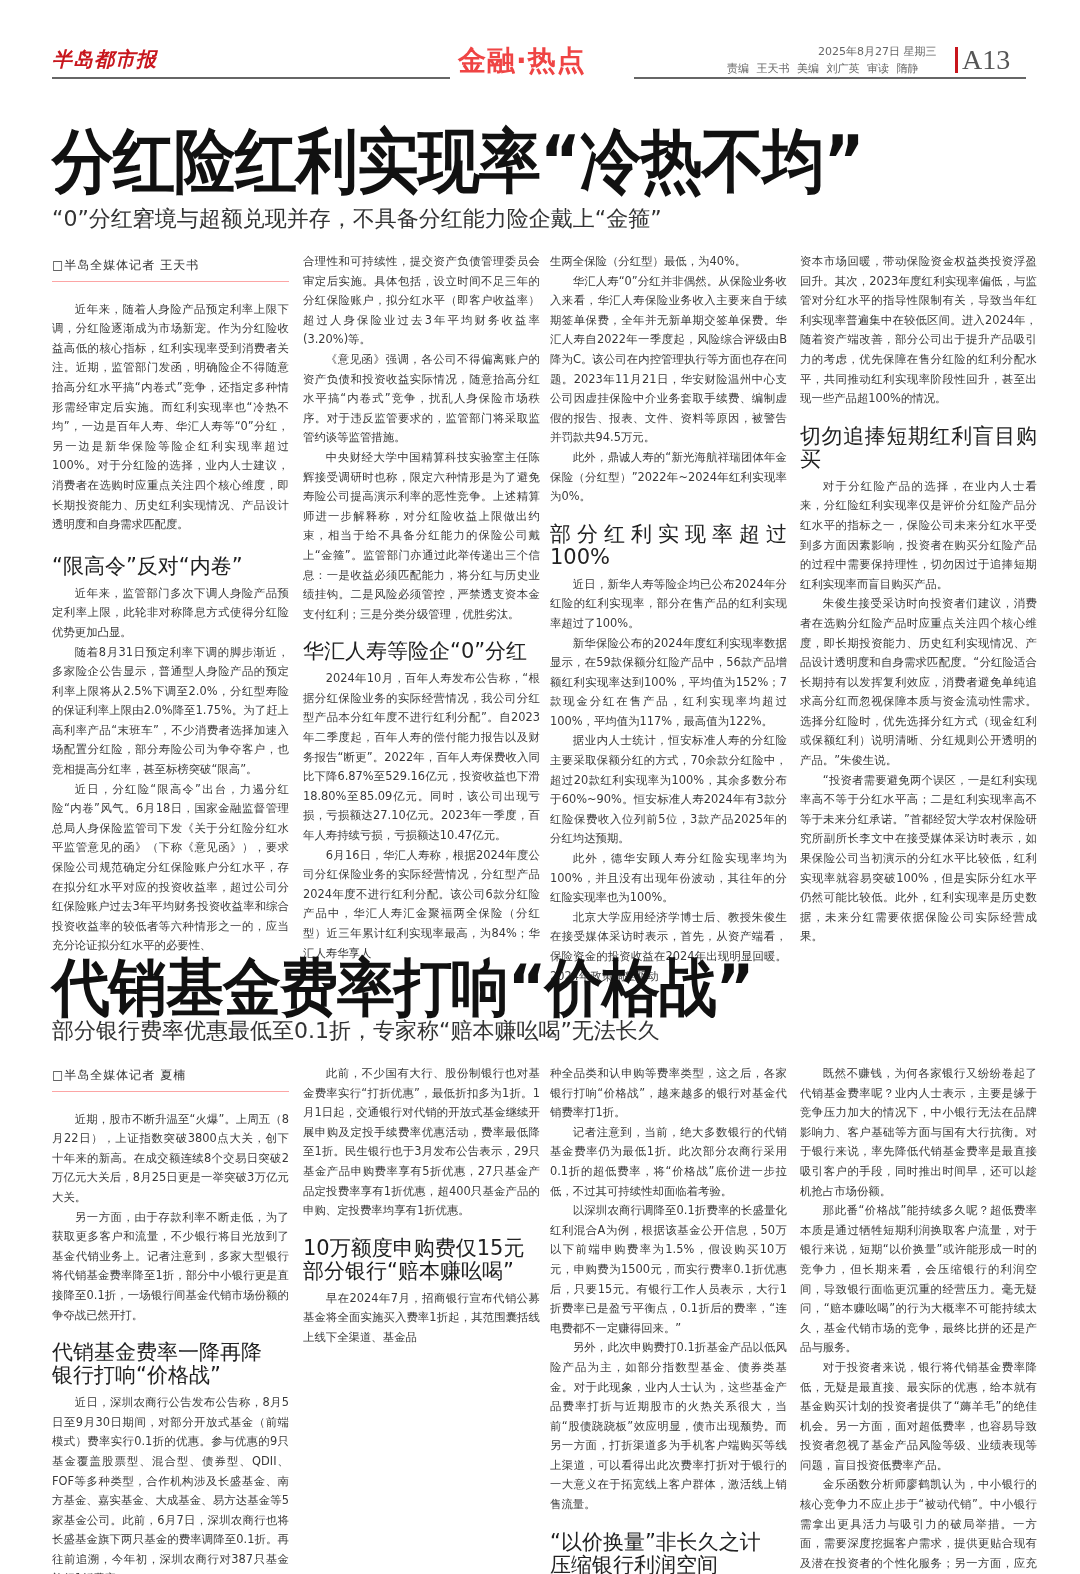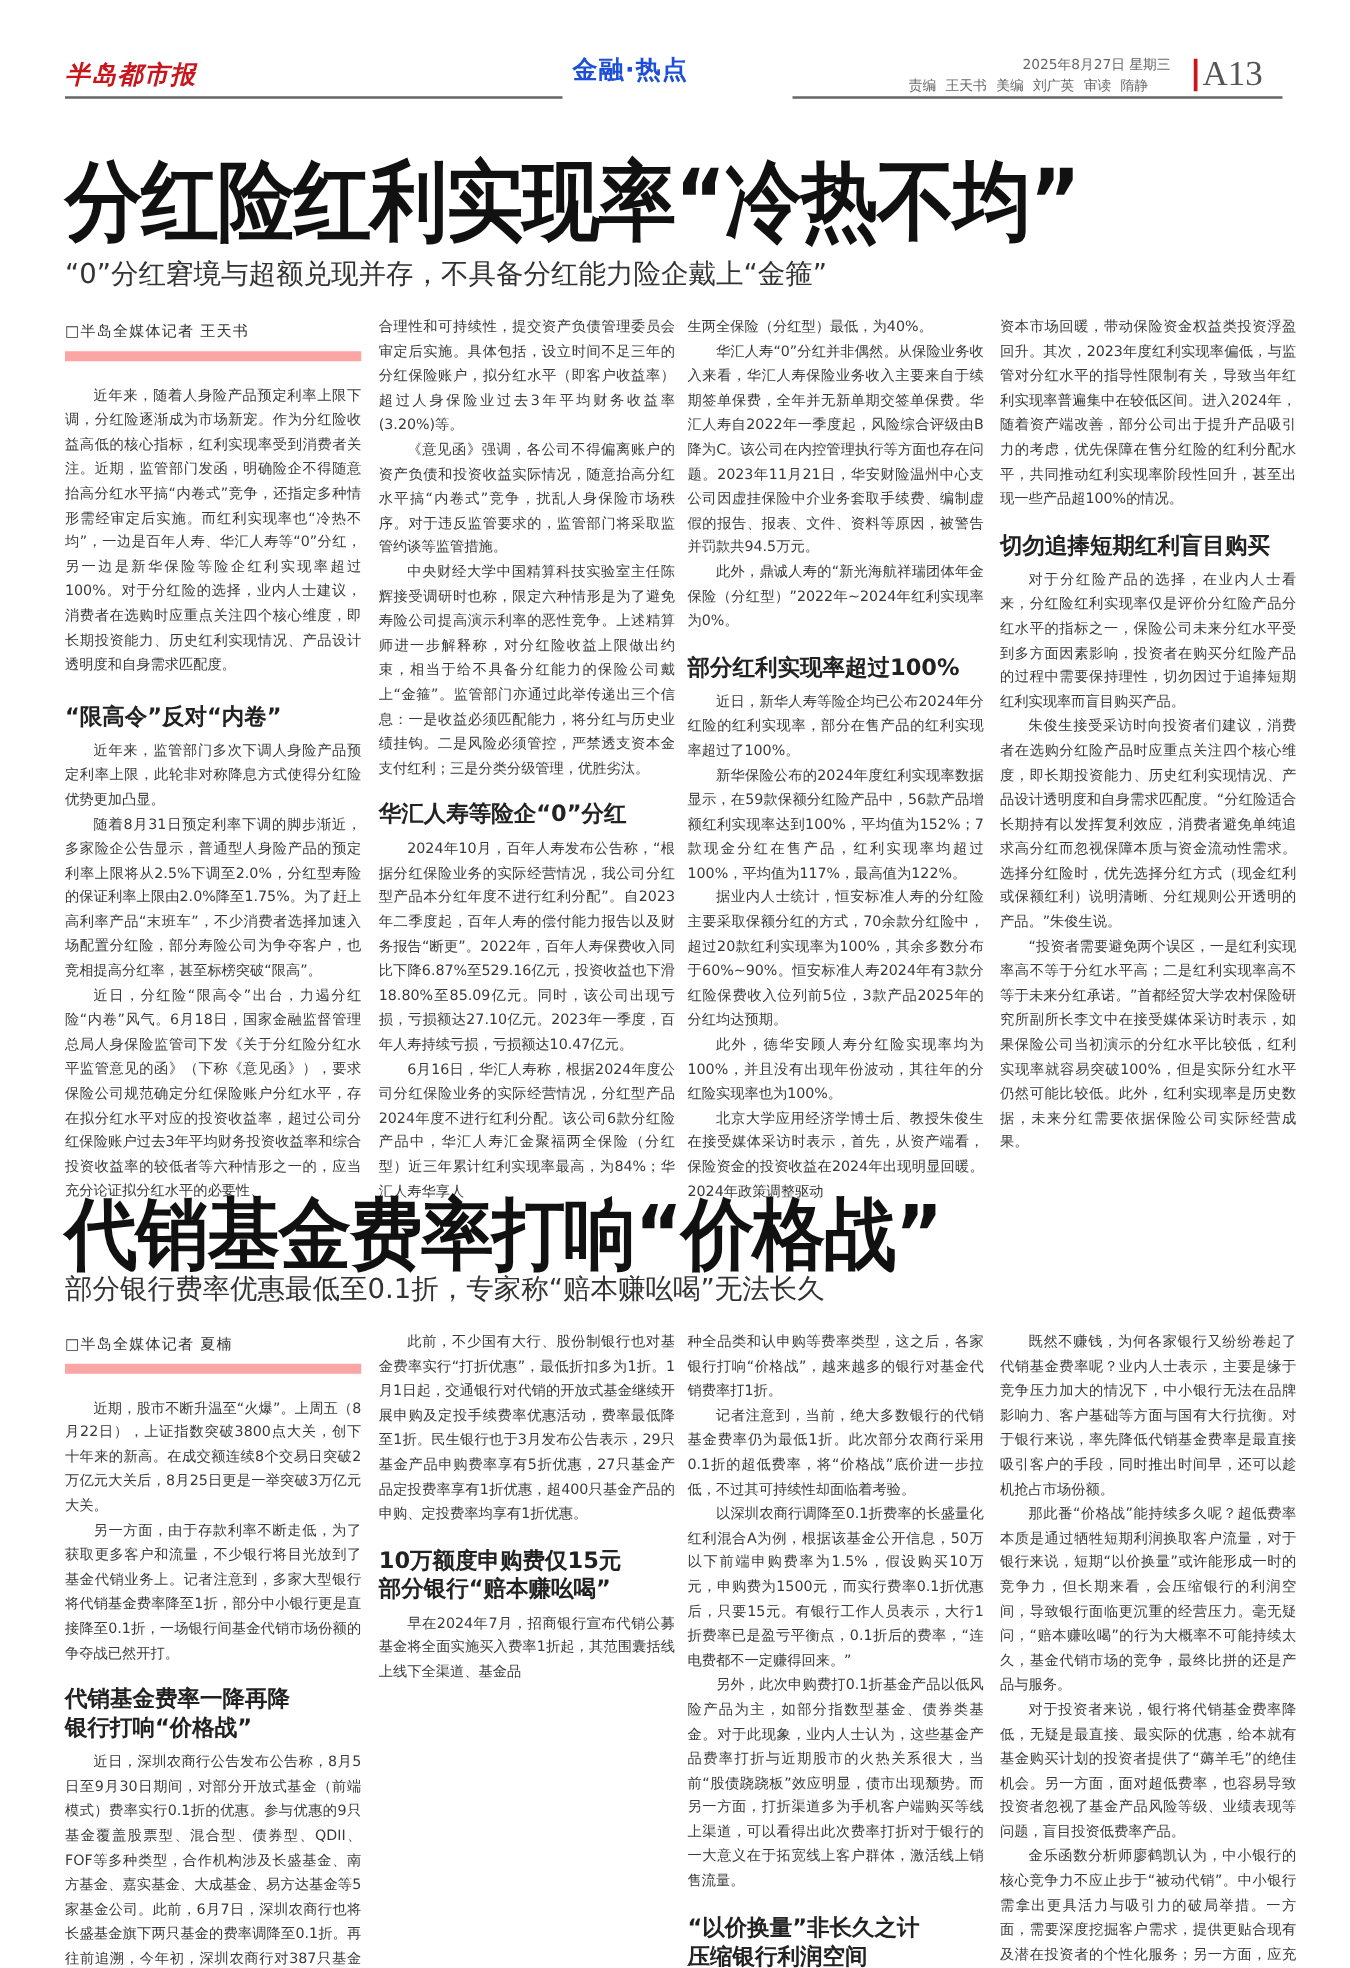--- a/index.html
+++ b/index.html
@@ -1,36 +1,36 @@
 <!DOCTYPE html>
 <html><head>
 <meta charset="utf-8">
 <style>
   html, body { margin: 0; padding: 0; background: #fff; }
   body { width: 1080px; height: 1574px; position: relative; overflow: hidden; font-family: "DejaVu Sans", sans-serif; color: #333; }
   .masthead { position: absolute; left: 52px; top: 46px; color: #c8161d; font-family: "DejaVu Serif", serif; font-size: 20px; font-weight: bold; font-style: italic; letter-spacing: 1px; }
   .header-rule-left { position: absolute; left: 52px; top: 77px; width: 398px; height: 2px; background: #666; }
   .header-rule-right { position: absolute; left: 634px; top: 77px; width: 392px; height: 2px; background: #666; }
-  .section-title { position: absolute; left: 458px; top: 42px; font-size: 20px; font-weight: bold; color: #1d4ed8; letter-spacing: 1px; }
+  .section-title { position: absolute; left: 458px; top: 42px; font-size: 28px; font-weight: bold; color: #ef4444; letter-spacing: 1px; }
   .date-line { position: absolute; left: 818px; top: 44px; font-size: 11px; color: #666; text-align: center; }
   .staff-line { position: absolute; left: 727px; top: 61px; font-size: 11px; color: #666; word-spacing: 4px; }
   .page-bar { position: absolute; left: 955px; top: 47px; width: 3px; height: 26px; background: #c8161d; }
   .page-num { position: absolute; left: 962px; top: 44px; font-size: 28px; color: #555; font-family: Liberation Serif, serif; }
 
   .headline { position: absolute; font-weight: 900; color: #111; font-family: "DejaVu Sans", sans-serif; letter-spacing: -1px; white-space: nowrap; }
   .h1 { left: 52px; top: 114px; font-size: 62px; transform: scaleY(1.12); transform-origin: top left; }
   .sub1 { position: absolute; left: 52px; top: 204px; font-size: 22px; color: #333; white-space: nowrap; }
   .h2 { left: 52px; top: 946px; font-size: 58px; transform: scaleY(1.08); transform-origin: top left; }
   .sub2 { position: absolute; left: 52px; top: 1016px; font-size: 22px; color: #333; white-space: nowrap; }
 
   .col { position: absolute; width: 237px; font-size: 11.4px; line-height: 19.6px; color: #3a3a3a; text-align: justify; }
   .col p { margin: 0; text-indent: 2em; }
   .col p.noindent { text-indent: 0; }
-  .byline { font-size: 12px; color: #333; padding-bottom: 5px; border-bottom: 8px solid #fca5a5; margin-bottom: 18px; letter-spacing: 1px; }
-  .sub-head { font-size: 18px; font-weight: bold; color: #222; line-height: 23px; margin: 16px 0 6px 0; }
+  .byline { font-size: 12px; color: #333; padding-bottom: 5px; border-bottom: 1px solid #fca5a5; margin-bottom: 18px; letter-spacing: 1px; }
+  .sub-head { font-size: 21px; font-weight: normal; color: #222; line-height: 23px; margin: 16px 0 6px 0; }
   .sub-head.first { margin-top: 20px; }
 </style>
 </head>
 <body>
 
 <div class="masthead">半岛都市报</div>
 <div class="header-rule-left"></div>
 <div class="section-title">金融·热点</div>
 <div class="header-rule-right"></div>
 <div class="date-line">2025年8月27日  星期三</div>

